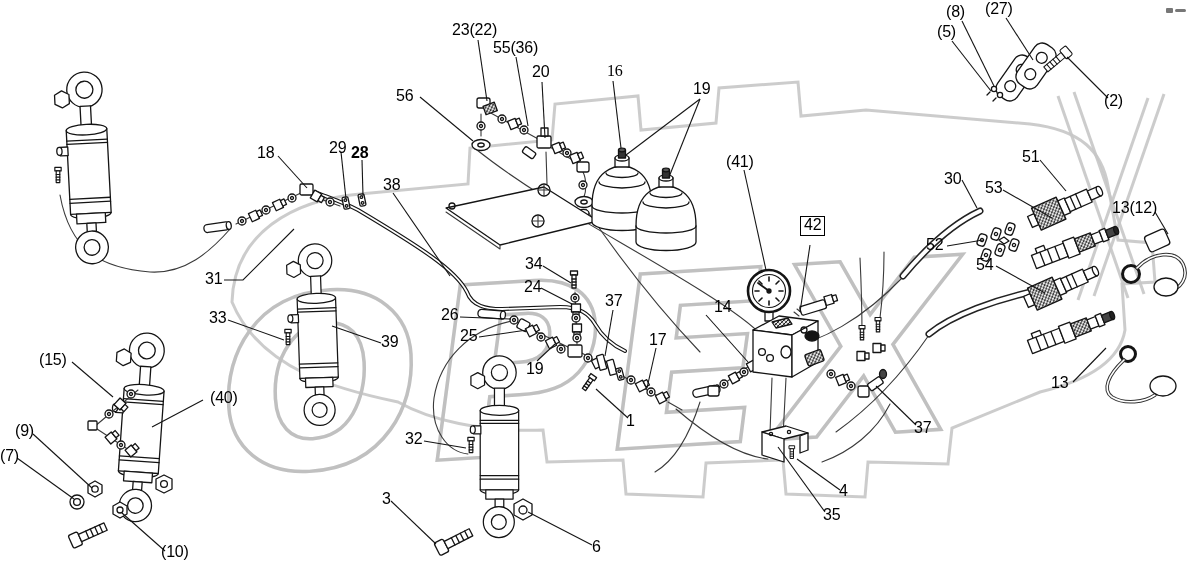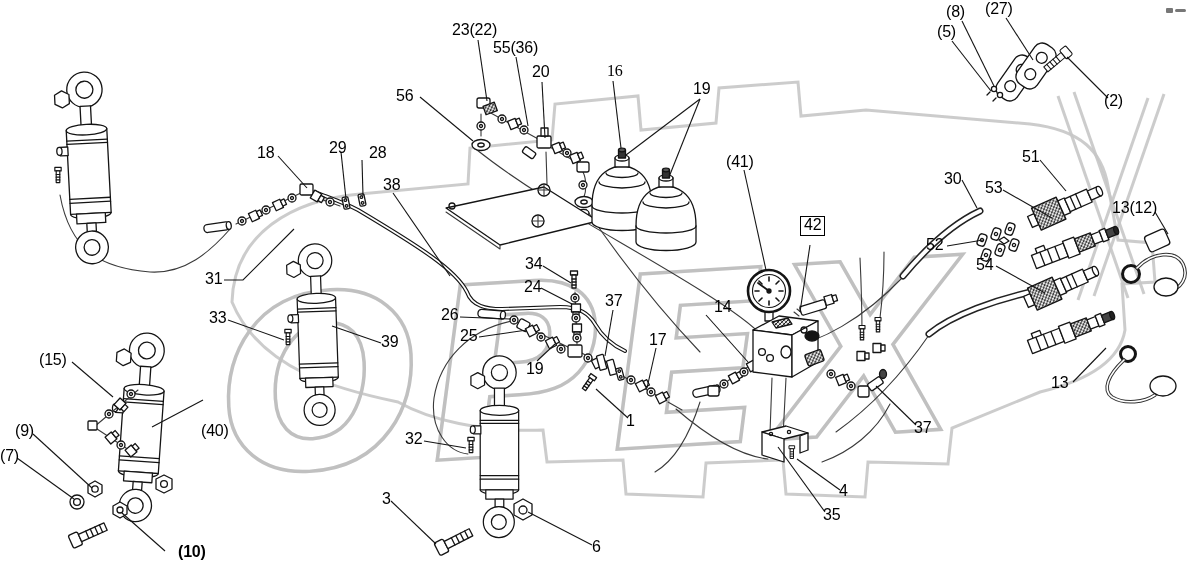--- a/index.html
+++ b/index.html
@@ -497,21 +497,21 @@
       <div class="callout" style="left: 532px; top: 64px;">20</div>
       <div class="callout" style="left: 607px; top: 63px; font-family: Liberation Serif, serif;">16</div>
       <div class="callout" style="left: 693px; top: 81px;">19</div>
       <div class="callout" style="left: 396px; top: 88px;">56</div>
       <div class="callout" style="left: 946px; top: 4px;">(8)</div>
       <div class="callout" style="left: 985px; top: 1px;">(27)</div>
       <div class="callout" style="left: 937px; top: 24px;">(5)</div>
       <div class="callout" style="left: 1104px; top: 93px;">(2)</div>
       <div class="callout" style="left: 257px; top: 145px;">18</div>
       <div class="callout" style="left: 329px; top: 132px; margin-top: 8px;">29</div>
-      <div class="callout" style="left: 369px; top: 145px;">28</div>
+      <div class="callout" style="left: 351px; top: 145px; font-weight: bold;">28</div>
       <div class="callout" style="left: 383px; top: 177px;">38</div>
       <div class="callout" style="left: 1022px; top: 149px;">51</div>
       <div class="callout" style="left: 944px; top: 171px;">30</div>
       <div class="callout" style="left: 985px; top: 180px;">53</div>
       <div class="callout" style="left: 1112px; top: 200px;">13(12)</div>
       <div class="callout" style="left: 726px; top: 154px; text-align: right;">(41)</div>
       <div class="callout boxed" style="left: 800px; top: 216px;">42</div>
       <div class="callout" style="left: 926px; top: 237px;">52</div>
       <div class="callout" style="left: 976px; top: 257px;">54</div>
       <div class="callout" style="left: 205px; top: 271px;">31</div>
@@ -520,26 +520,26 @@
       <div class="callout" style="left: 605px; top: 293px;">37</div>
       <div class="callout" style="left: 698px; top: 299px; margin-left: 16px;">14</div>
       <div class="callout" style="left: 441px; top: 307px;">26</div>
       <div class="callout" style="left: 460px; top: 328px;">25</div>
       <div class="callout" style="left: 209px; top: 310px;">33</div>
       <div class="callout" style="left: 381px; top: 334px;">39</div>
       <div class="callout" style="left: 649px; top: 332px;">17</div>
       <div class="callout" style="left: 526px; top: 361px;">19</div>
       <div class="callout" style="left: 1051px; top: 375px;">13</div>
       <div class="callout" style="left: 39px; top: 352px;">(15)</div>
-      <div class="callout" style="left: 201px; top: 390px; margin-top: 33px;">(40)</div>
+      <div class="callout" style="left: 210px; top: 390px;">(40)</div>
       <div class="callout" style="left: 626px; top: 413px;">1</div>
       <div class="callout" style="left: 914px; top: 420px;">37</div>
       <div class="callout" style="left: 15px; top: 423px;">(9)</div>
       <div class="callout" style="left: 0px; top: 448px;">(7)</div>
       <div class="callout" style="left: 405px; top: 431px;">32</div>
-      <div class="callout" style="left: 178px; top: 544px; font-weight: bold;">(10)</div>
+      <div class="callout" style="left: 161px; top: 544px;">(10)</div>
       <div class="callout" style="left: 382px; top: 491px;">3</div>
       <div class="callout" style="left: 592px; top: 539px;">6</div>
       <div class="callout" style="left: 839px; top: 483px;">4</div>
       <div class="callout" style="left: 823px; top: 507px;">35</div>
     </div>
 
 </div>
 
 </body></html>

